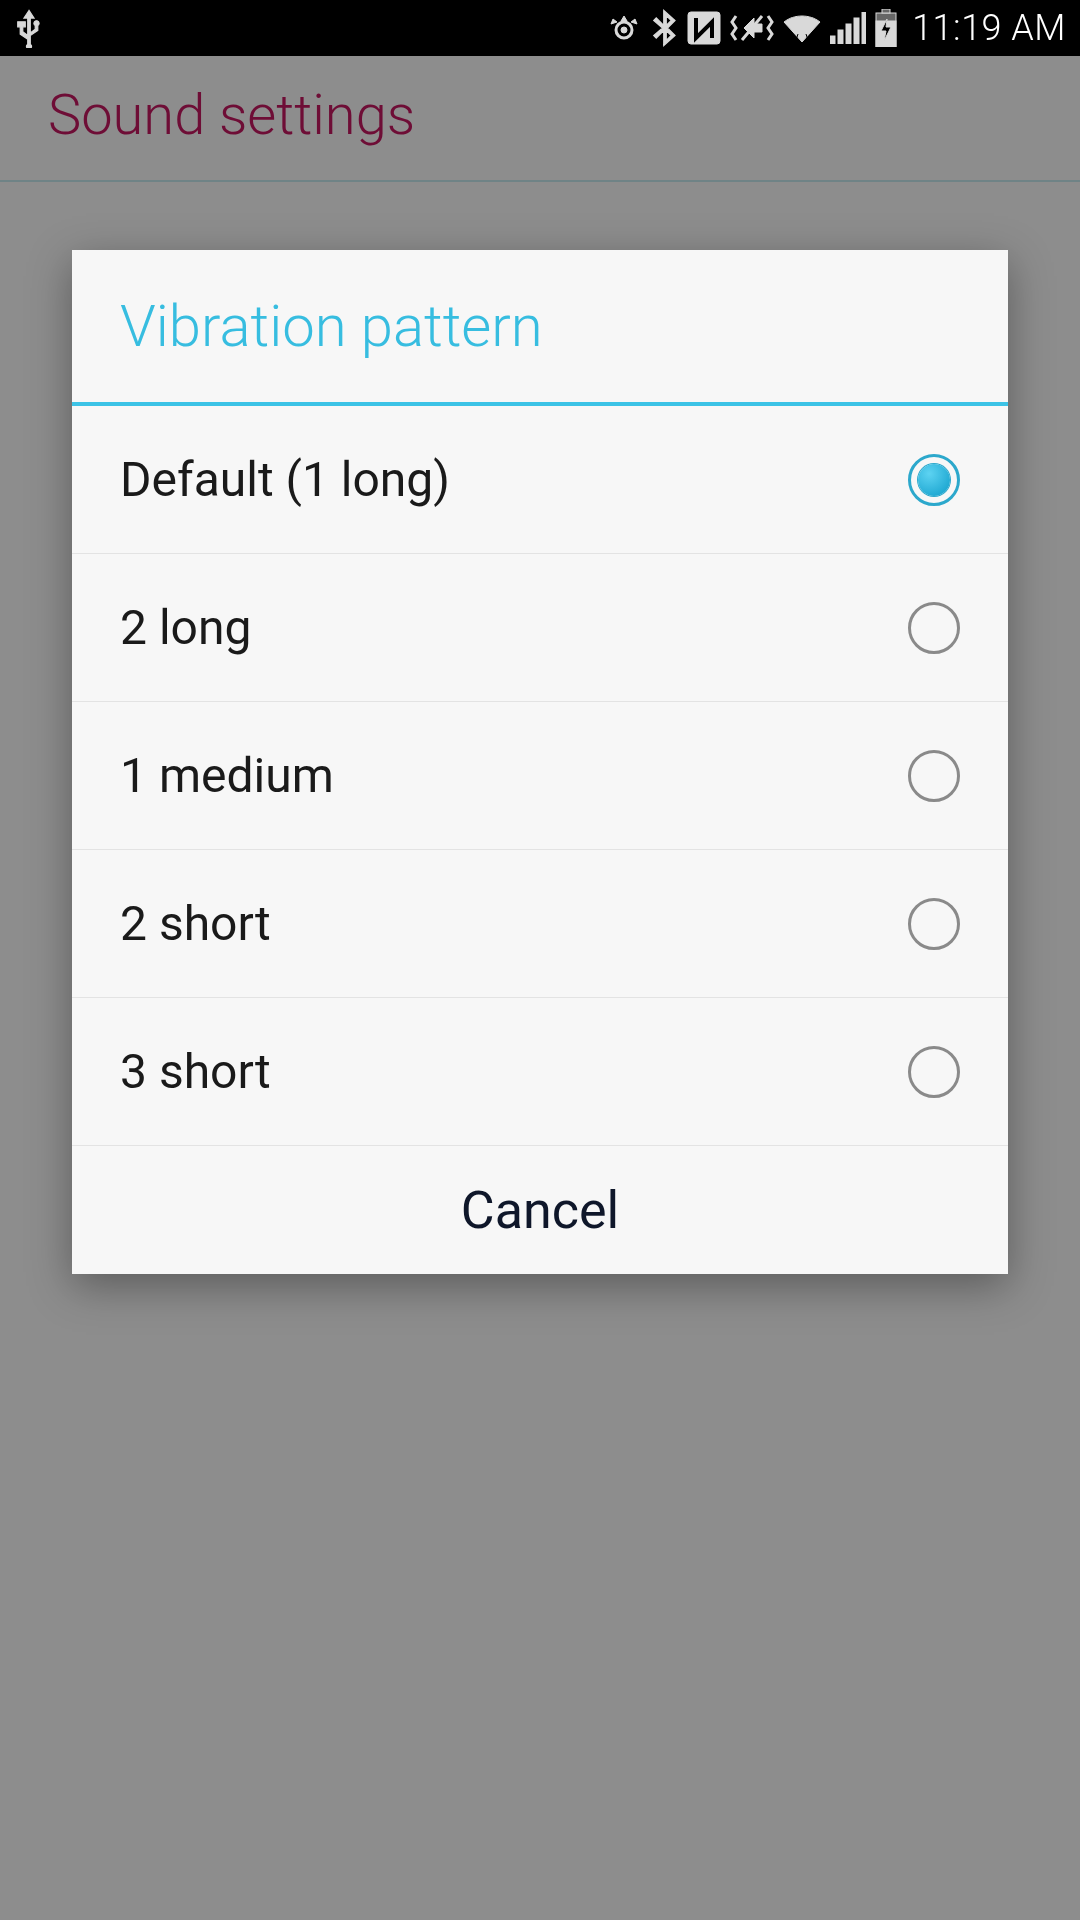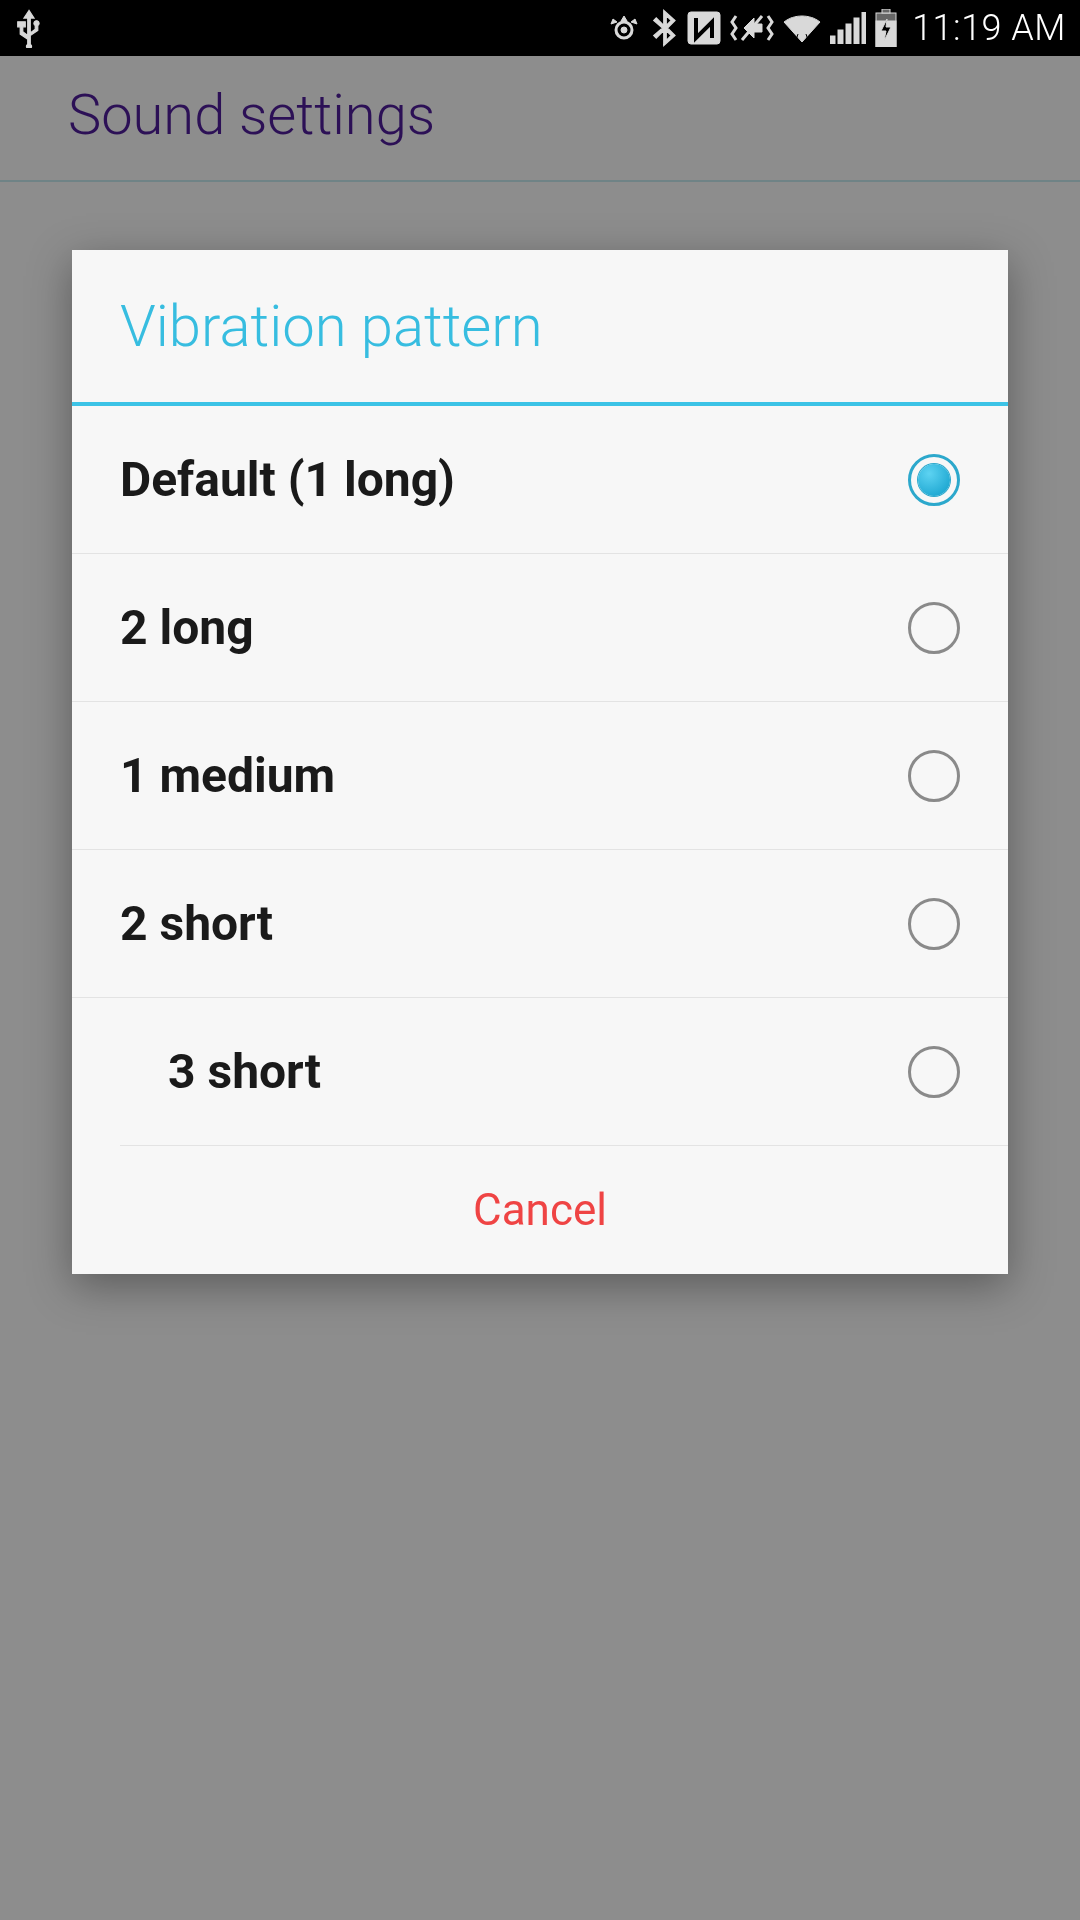--- a/index.html
+++ b/index.html
@@ -9,40 +9,40 @@
     
     .status-bar { height: 56px; background: #000; display: flex; align-items: center; justify-content: space-between; padding: 0 14px; color: #e6e6e6; }
     .status-left { display: flex; align-items: center; gap: 12px; }
     .status-right { display: flex; align-items: center; gap: 8px; }
     .status-time { font-size: 36px; font-weight: 300; color: #fff; letter-spacing: 0.5px; margin-left: 6px; }
     .status-icon { display: inline-flex; align-items: center; justify-content: center; }
     .status-icon svg { fill: #d9d9d9; stroke: #d9d9d9; }
 
     
     .bg-page { position: absolute; inset: 56px 0 0 0; background: #f3f3f3; }
-    .bg-header { padding: 26px 68px 32px; font-size: 56px; font-weight: 300; color: #4c1d95; border-bottom: 2px solid #bfe2e7; }
+    .bg-header { padding: 26px 48px 32px; font-size: 56px; font-weight: 300; color: #be185d; border-bottom: 2px solid #bfe2e7; }
 
     .scrim { position: absolute; inset: 56px 0 0 0; background: rgba(0,0,0,0.42); }
 
     
     .dialog { position: absolute; left: 72px; right: 72px; top: 250px; background: #f7f7f7; border-radius: 0; box-shadow: 0 12px 40px rgba(0,0,0,0.35); overflow: hidden; }
     .dialog-title { padding: 42px 48px 42px; font-size: 58px; font-weight: 300; color: #37bde0; }
     .dialog-title-divider { height: 4px; background: #3cc3e6; }
 
     .option-list { }
     .option-item { display: flex; align-items: center; justify-content: space-between; padding: 0 48px; height: 148px; border-bottom: 1px solid #e3e3e3; cursor: pointer; }
-    .option-item:last-child { border-bottom: 1px solid #e3e3e3; margin-left: 48px; }
-    .option-label { font-size: 48px; color: #1a1a1a; font-weight: 700; }
+    .option-item:last-child { border-bottom: 1px solid #e3e3e3; }
+    .option-label { font-size: 48px; color: #1a1a1a; font-weight: 400; }
 
     .radio { width: 52px; height: 52px; border-radius: 50%; border: 3px solid #8a8a8a; position: relative; flex: 0 0 auto; }
     .radio.selected { border-color: #2ca8cc; }
     .radio.selected::after { content: ""; position: absolute; inset: 7px; border-radius: 50%; background: radial-gradient(circle at 35% 30%, #5dd3f2, #0e9cc9); box-shadow: 0 0 0 1px #2ca8cc; }
 
     .dialog-footer { height: 128px; display: flex; align-items: center; justify-content: center; cursor: pointer; }
-    .dialog-footer-label { font-size: 44px; color: #ef4444; }
+    .dialog-footer-label { font-size: 52px; color: #0f172a; }
   </style>
 </head>
 <body>
 
 <div class="status-bar">
   <div class="status-left">
     <span class="status-icon">
       <svg width="30" height="40" viewBox="0 0 24 32">
         <path d="M12 2 L8 8 H11 V22 L7 19 V15 H9 V11 H3 V15 H5 V21 L11 25 V29 A2 2 0 1 0 13 29 V22 L19 18 V14 A2 2 0 1 0 17 14 V17 L13 20 V8 H16 Z" fill="#d9d9d9"></path>
       </svg>

